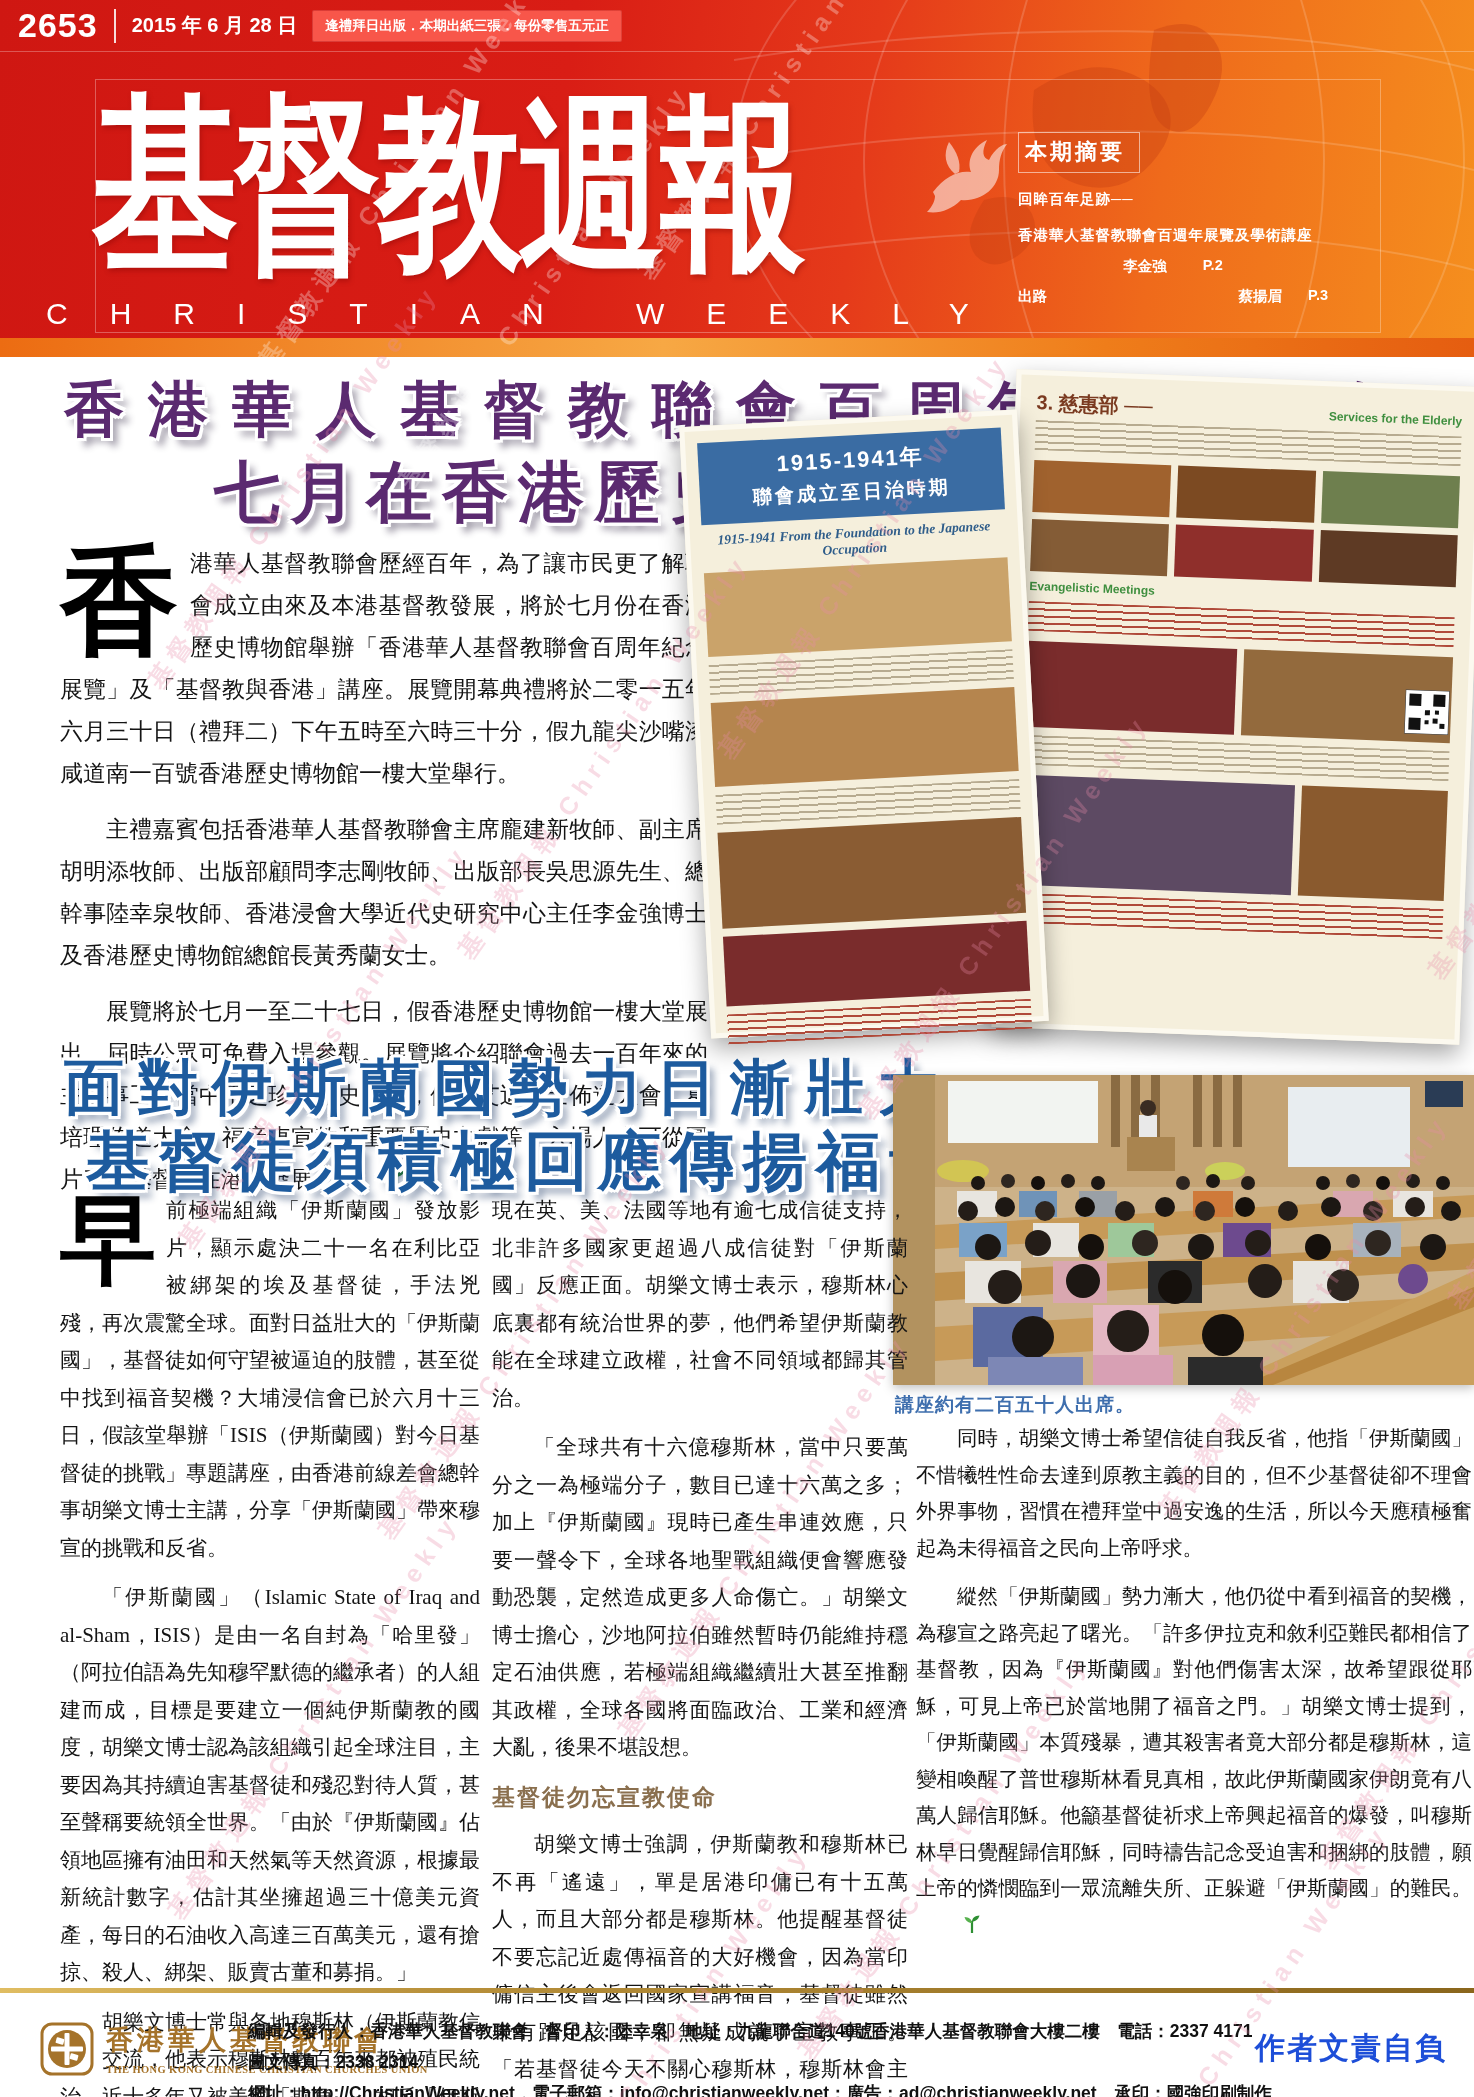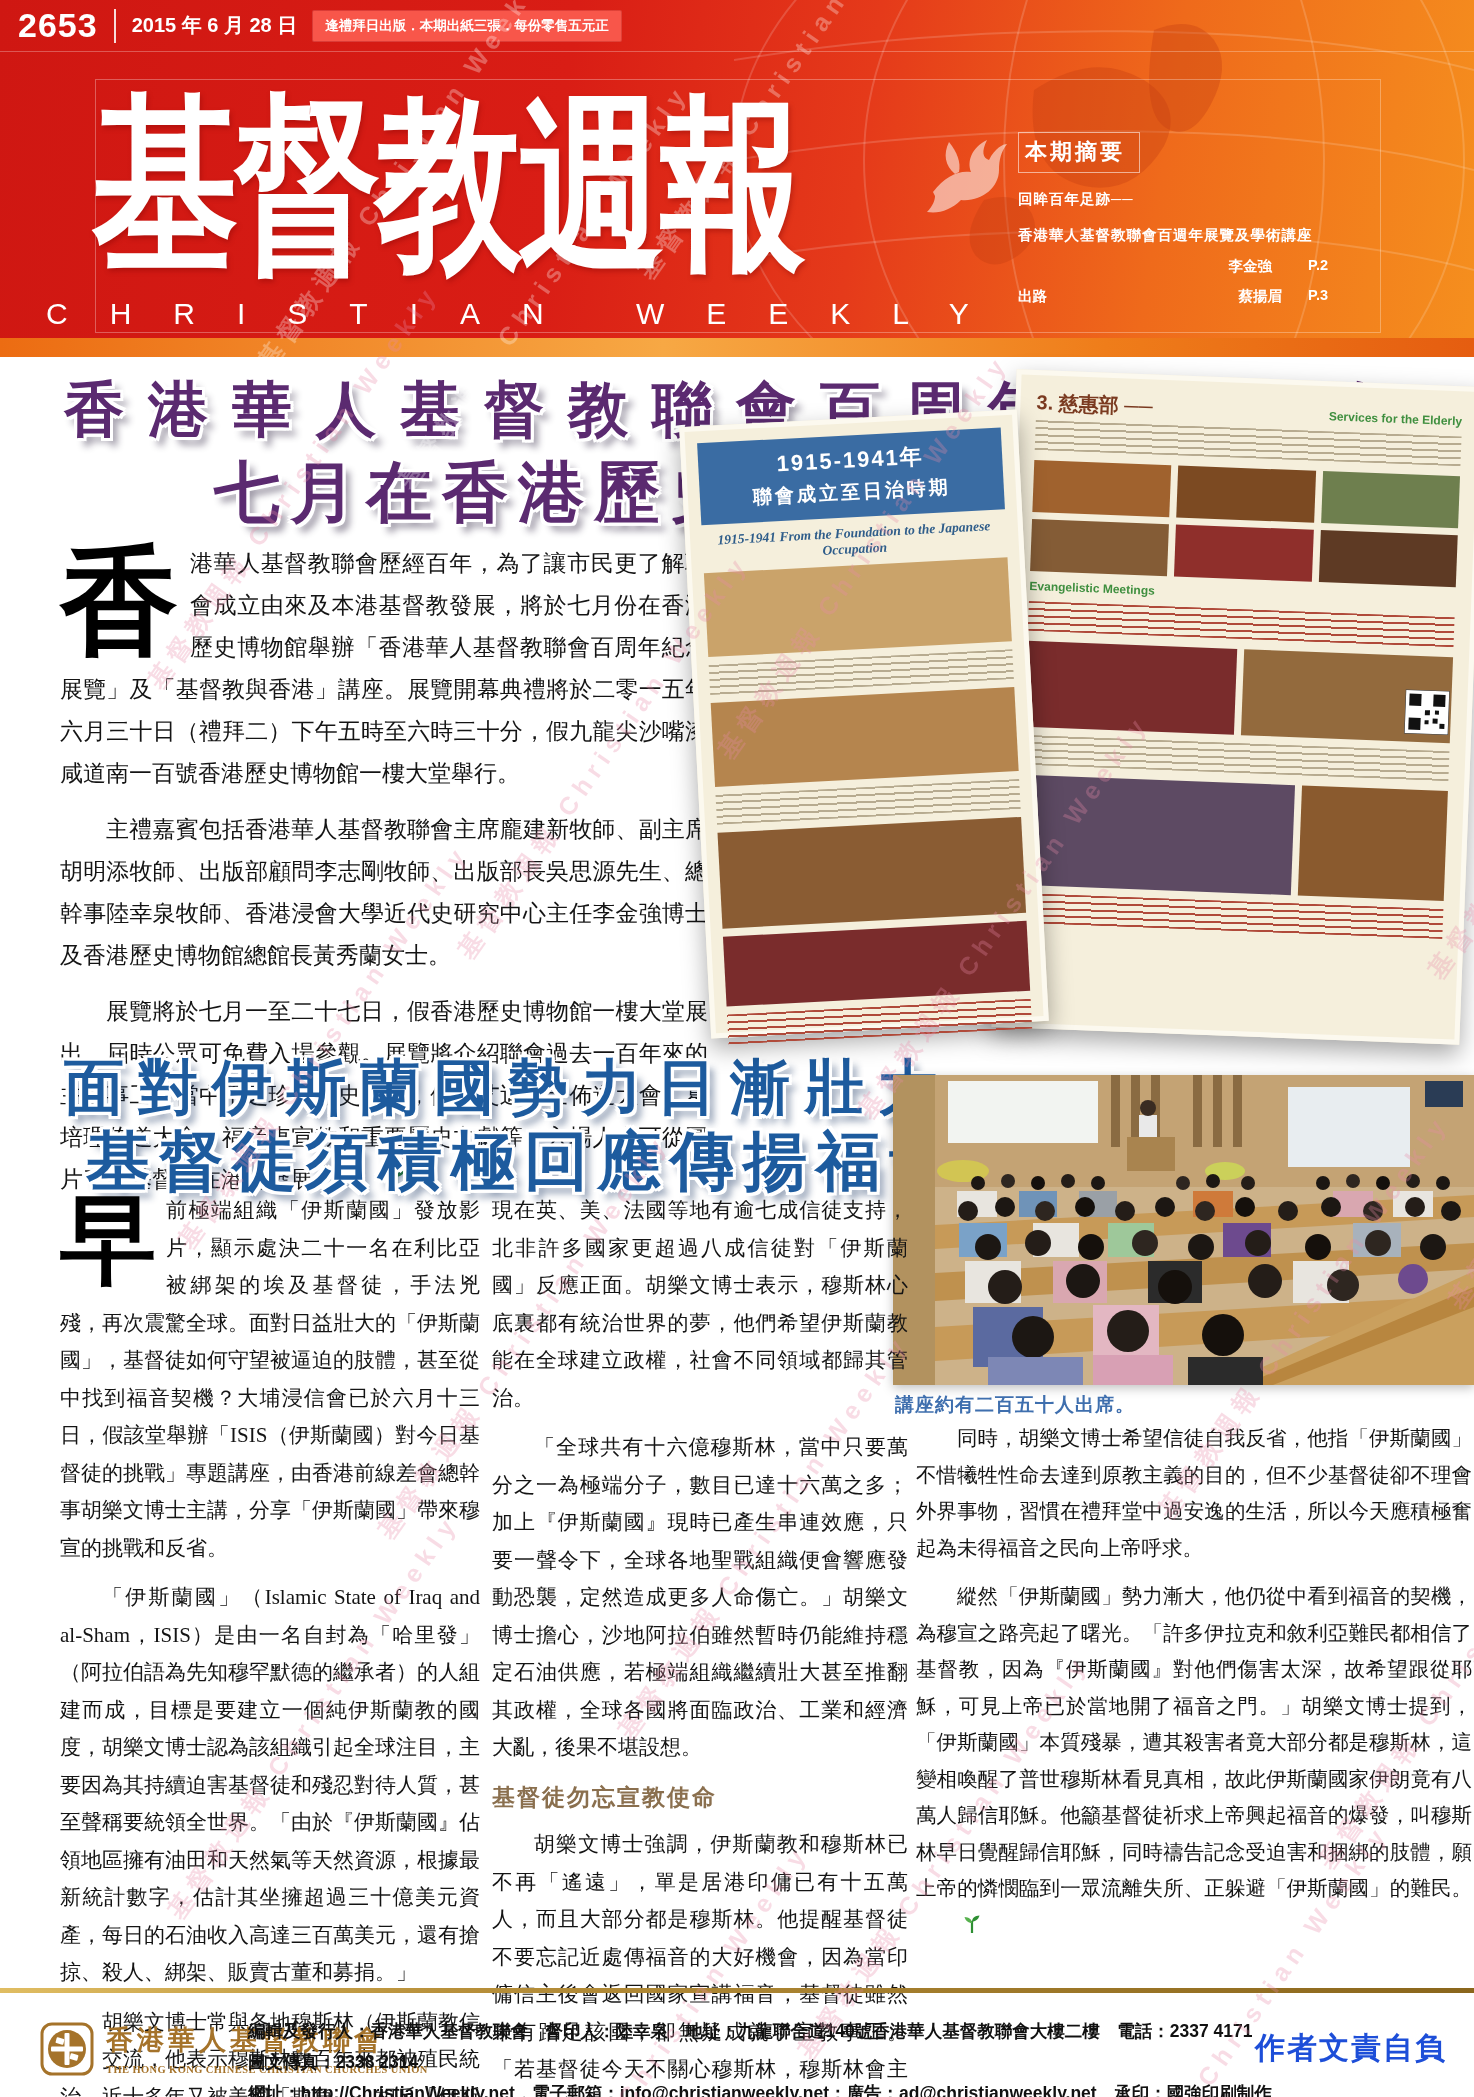--- a/index.html
+++ b/index.html
@@ -23,21 +23,21 @@
     transform-origin:left top;text-shadow:2px 3px 6px rgba(120,0,0,.35);white-space:nowrap;}
   .mast-sub{position:absolute;left:46px;top:297px;font-family:"Liberation Sans",sans-serif;
     font-size:30px;font-weight:400;color:#fff;letter-spacing:42px;white-space:nowrap;}
   .globe{position:absolute;right:0;top:0;pointer-events:none;}
   .dove{position:absolute;left:915px;top:130px;pointer-events:none;}
   .digest{position:absolute;left:1018px;top:132px;width:310px;color:#fff;
     font-family:"Liberation Sans",sans-serif;}
   .digest-label{display:inline-block;font-size:22px;font-weight:700;letter-spacing:3px;
     border:1px solid rgba(255,255,255,.55);padding:4px 14px 5px 6px;}
   .digest-line{font-size:14.5px;font-weight:700;letter-spacing:1px;margin-top:17px;}
-  .digest-row{display:flex;justify-content:flex-end;gap:36px;font-size:14.5px;font-weight:700;margin-top:12px;}
+  .digest-row{display:flex;justify-content:center;gap:36px;font-size:14.5px;font-weight:700;margin-top:12px;}
   .digest-row2{display:flex;justify-content:space-between;font-size:14.5px;font-weight:700;margin-top:11px;}
   .digest-row2 .rt{display:flex;gap:26px;}
   .orange-strip{position:absolute;left:0;top:338px;width:1474px;height:19px;
     background:linear-gradient(90deg,#ec6c12,#f7a844 45%,#ef7d1a 75%,#e55d10);}
 
   
   .t3d{position:absolute;font-family:"Liberation Sans",sans-serif;font-weight:900;white-space:nowrap;
     text-shadow:-3px 0 0 #fff,3px 0 0 #fff,0 -3px 0 #fff,0 3px 0 #fff,
       -2px -2px 0 #fff,2px -2px 0 #fff,-2px 2px 0 #fff,2px 2px 0 #fff,
       -3px -3px 0 #fff,3px -3px 0 #fff,-3px 3px 0 #fff,3px 3px 0 #fff,

